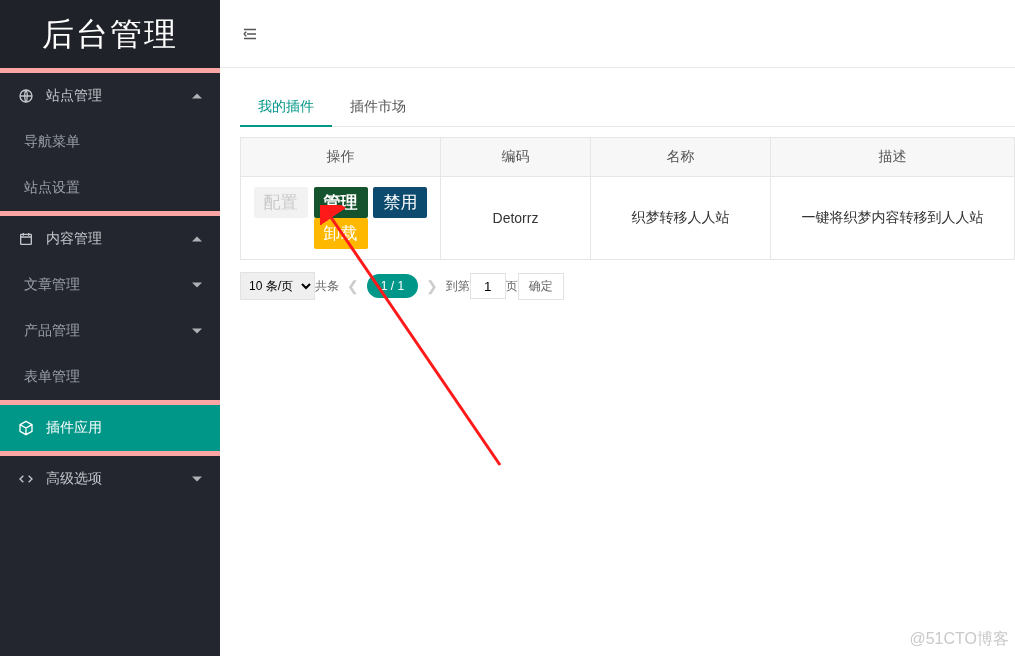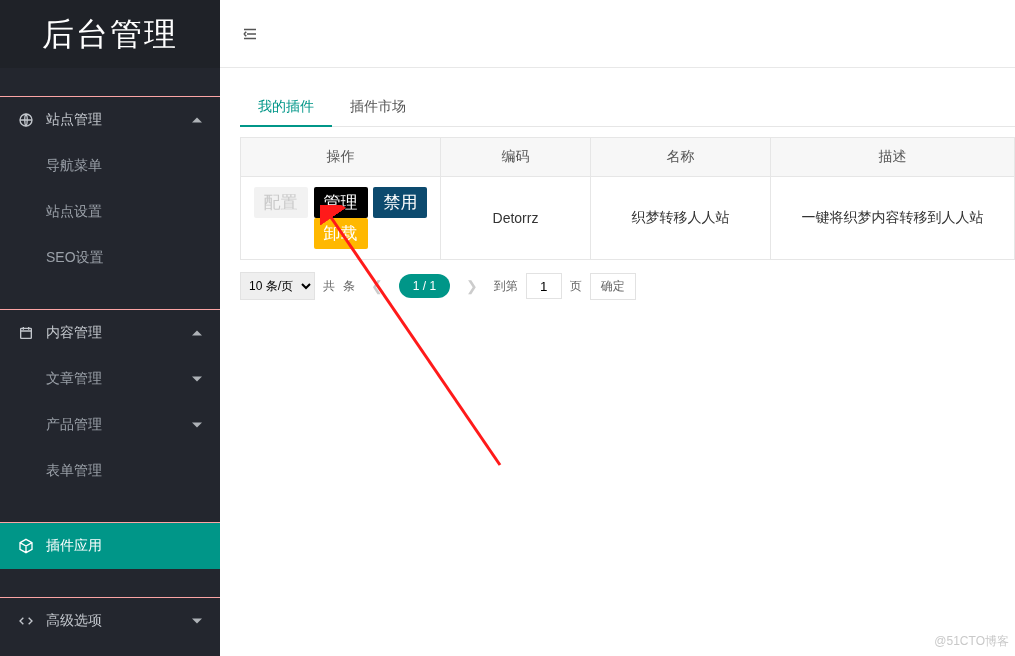--- a/index.html
+++ b/index.html
@@ -1,22 +1,22 @@
 <!DOCTYPE html>
 <html><head>
 <meta charset="utf-8">
 <style>
 * { margin: 0; padding: 0; box-sizing: border-box; }
 body { font-family: "Microsoft YaHei", sans-serif; font-size: 14px; color: #333; background: #f5f5f5; width: 1015px; height: 656px; overflow: hidden; position: relative; }
 
 .sidebar { position: absolute; left: 0; top: 0; width: 220px; height: 656px; background: #23262e; color: #aeb2b7; }
 .logo { height: 68px; line-height: 68px; text-align: center; color: #fff; font-size: 32px; font-weight: 300; letter-spacing: 2px; background: #1f2228; }
 .sidebar-item { position: relative; padding: 14px 18px; cursor: pointer; display: flex; align-items: center; color: #c2c6cc; }
-.sidebar-item.level-1 { border-top: 1px solid #fca5a5; margin-top: 28px; }
-.sidebar-item.level-2 { padding-left: 46px; color: #9aa0a8; }
+.sidebar-item.level-1 { border-top: 5px solid #fca5a5; }
+.sidebar-item.level-2 { padding-left: 24px; color: #9aa0a8; }
 .sidebar-item .icon { width: 16px; height: 16px; margin-right: 12px; display: inline-block; }
 .sidebar-item .caret { position: absolute; right: 18px; top: 50%; transform: translateY(-50%); width: 0; height: 0; }
 .caret.up { border-left: 5px solid transparent; border-right: 5px solid transparent; border-bottom: 5px solid #aeb2b7; }
 .caret.down { border-left: 5px solid transparent; border-right: 5px solid transparent; border-top: 5px solid #aeb2b7; }
 .sidebar-item.active { background: #009688; color: #fff; }
 
 .main { position: absolute; left: 220px; top: 0; right: 0; height: 656px; }
 .topbar { height: 68px; background: #fff; border-bottom: 1px solid #e8e8e8; display: flex; align-items: center; padding: 0 16px; }
 .menu-toggle { width: 28px; height: 28px; display: flex; align-items: center; justify-content: center; cursor: pointer; color: #555; }
 
@@ -25,33 +25,33 @@
 .tab { padding: 10px 18px; cursor: pointer; color: #555; position: relative; }
 .tab.active { color: #009688; }
 .tab.active::after { content: ""; position: absolute; left: 0; right: 0; bottom: -1px; height: 2px; background: #009688; }
 
 table.layui-table { width: 100%; border-collapse: collapse; margin-top: 10px; }
 table.layui-table th { background: #f7f7f7; color: #555; font-weight: normal; padding: 10px 8px; border: 1px solid #e6e6e6; text-align: center; }
 table.layui-table td { padding: 10px 8px; border: 1px solid #e6e6e6; text-align: center; }
 
 .btn { display: inline-block; padding: 4px 10px; border-radius: 2px; color: #fff; font-size: 17px; cursor: pointer; margin: 0 1px; }
 .btn-disabled { background: #f2f2f2; color: #c9c9c9; cursor: not-allowed; }
-.btn-green { background: #000000; }
+.btn-green { background: #14532d; font-weight: bold; }
 .btn-red { background: #0c4a6e; }
 .btn-orange { background: #FFB800; }
 
-.pager { display: flex; align-items: center; padding: 12px 0; gap: 8px; font-size: 12px; color: #666; }
+.pager { display: flex; align-items: center; padding: 12px 0; gap: 0; font-size: 12px; color: #666; }
 .pager select { height: 28px; border: 1px solid #e2e2e2; padding: 0 4px; font-size: 12px; }
 .pager .pg-arrow { color: #ccc; padding: 0 8px; cursor: not-allowed; font-size: 14px; }
 .pager .pg-cur { background: #009688; color: #fff; padding: 5px 14px; border-radius: 12px; }
 .pager input { width: 36px; height: 26px; border: 1px solid #e2e2e2; text-align: center; }
 .pager .pg-go { border: 1px solid #e2e2e2; padding: 4px 10px; cursor: pointer; background: #fff; }
 
 .arrow-annotation { position: absolute; left: 320px; top: 205px; pointer-events: none; }
-.watermark { position: absolute; right: 6px; bottom: 6px; color: #c9c9c9; font-size: 12px; }
+.watermark { position: absolute; right: 6px; bottom: 6px; color: #c9c9c9; font-size: 16px; }
 </style>
 </head>
 <body>
 
 <div class="sidebar">
   <div class="logo">后台管理</div>
 
   <div class="sidebar-item level-1">
     <span class="icon">
       <svg viewBox="0 0 24 24" stroke="#c2c6cc" fill="none" stroke-width="2">
@@ -60,23 +60,20 @@
         </svg>
     </span>
     <span>站点管理</span>
     <span class="caret up"></span>
   </div>
   <div class="sidebar-item level-2">
       <span>导航菜单</span>
     </div>
   <div class="sidebar-item level-2">
       <span>站点设置</span>
-    </div>
-  <div class="sidebar-item level-2">
-      <span>SEO设置</span>
     </div>
 
   <div class="sidebar-item level-1">
     <span class="icon">
       <svg viewBox="0 0 24 24" stroke="#c2c6cc" fill="none" stroke-width="2">
           <rect x="4" y="5" width="16" height="15" rx="1"></rect>
           <path d="M4 9h16M8 3v4M16 3v4"></path>
         </svg>
     </span>
     <span>内容管理</span>

